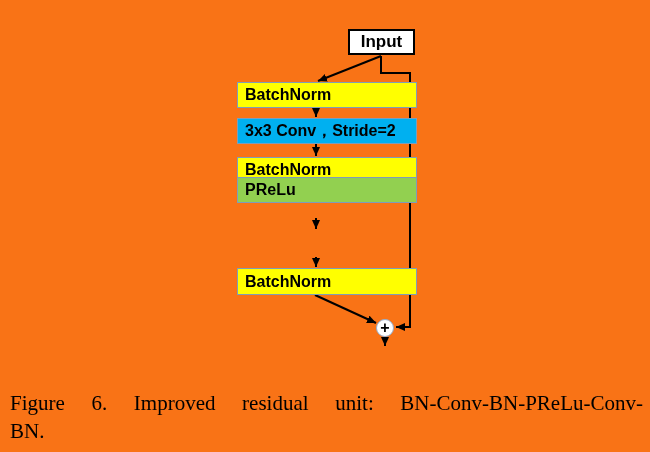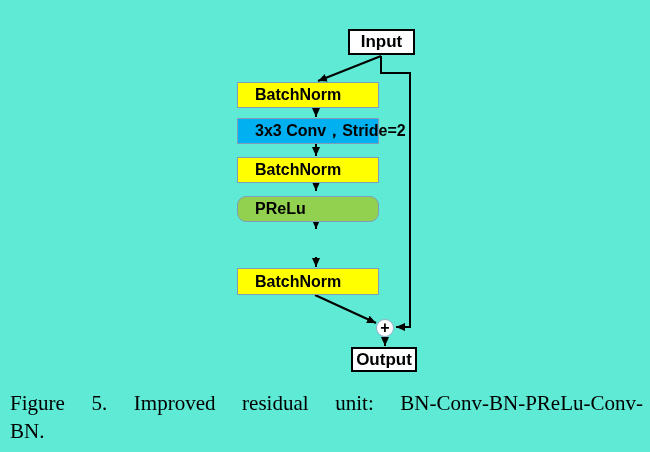--- a/index.html
+++ b/index.html
@@ -4,21 +4,21 @@
 <style>
   html, body {
     margin: 0;
     padding: 0;
     background: #ffffff;
   }
   .page {
     position: relative;
     width: 650px;
     height: 452px;
-    background: #5eead4;
+    background: #f97316;
     overflow: hidden;
     font-family: "Liberation Sans", sans-serif;
   }
   .connectors {
     position: absolute;
     left: 0;
     top: 0;
     pointer-events: none;
   }
   .io-node {
@@ -31,35 +31,35 @@
     justify-content: center;
     font-weight: 700;
     font-size: 17px;
     color: #000000;
   }
   .input-node  { left: 348px; top: 29px;  width: 67px; height: 26px; }
   .output-node { left: 351px; top: 347px; width: 66px; height: 25px; }
   .layer {
     position: absolute;
     left: 237px;
-    width: 142px;
+    width: 180px;
     box-sizing: border-box;
     border: 1.5px solid #7f9db9;
     display: flex;
     align-items: center;
-    padding-left: 17px;
+    padding-left: 7px;
     font-weight: 700;
     font-size: 16px;
     color: #000000;
     white-space: nowrap;
   }
   .l0 { top: 82px;  height: 26px; }
   .l1 { top: 118px; height: 26px; }
   .l2 { top: 157px; height: 26px; }
-  .l3 { top: 196px; height: 26px; border-radius: 9px; }
+  .l3 { top: 177px; height: 26px; }
   .l4 { top: 230px; height: 27px; }
   .l5 { top: 268px; height: 27px; }
   .sum-node {
     position: absolute;
     left: 376px;
     top: 319px;
     width: 18px;
     height: 18px;
     box-sizing: border-box;
     border: 1.5px solid #93adce;
@@ -125,22 +125,19 @@
   <div class="layer l0" style="background: rgb(255, 255, 0);">BatchNorm</div>
   <div class="layer l1" style="background: rgb(0, 176, 240);">3x3 Conv，Stride=2</div>
   <div class="layer l2" style="background: rgb(255, 255, 0);">BatchNorm</div>
   <div class="layer l3" style="background: rgb(146, 208, 80);">PReLu</div>
   <div class="layer l5" style="background: rgb(255, 255, 0);">BatchNorm</div>
 
   <div class="sum-node">
     <span>+</span>
   </div>
 
-  <div class="io-node output-node">
-    <span>Output</span>
-  </div>
 
   <div class="caption">
-    <div class="line1">Figure 5. Improved residual unit: BN-Conv-BN-PReLu-Conv-</div>
+    <div class="line1">Figure 6. Improved residual unit: BN-Conv-BN-PReLu-Conv-</div>
     <div class="line2">BN.</div>
   </div>
 
 </div>
 
 </body></html>

